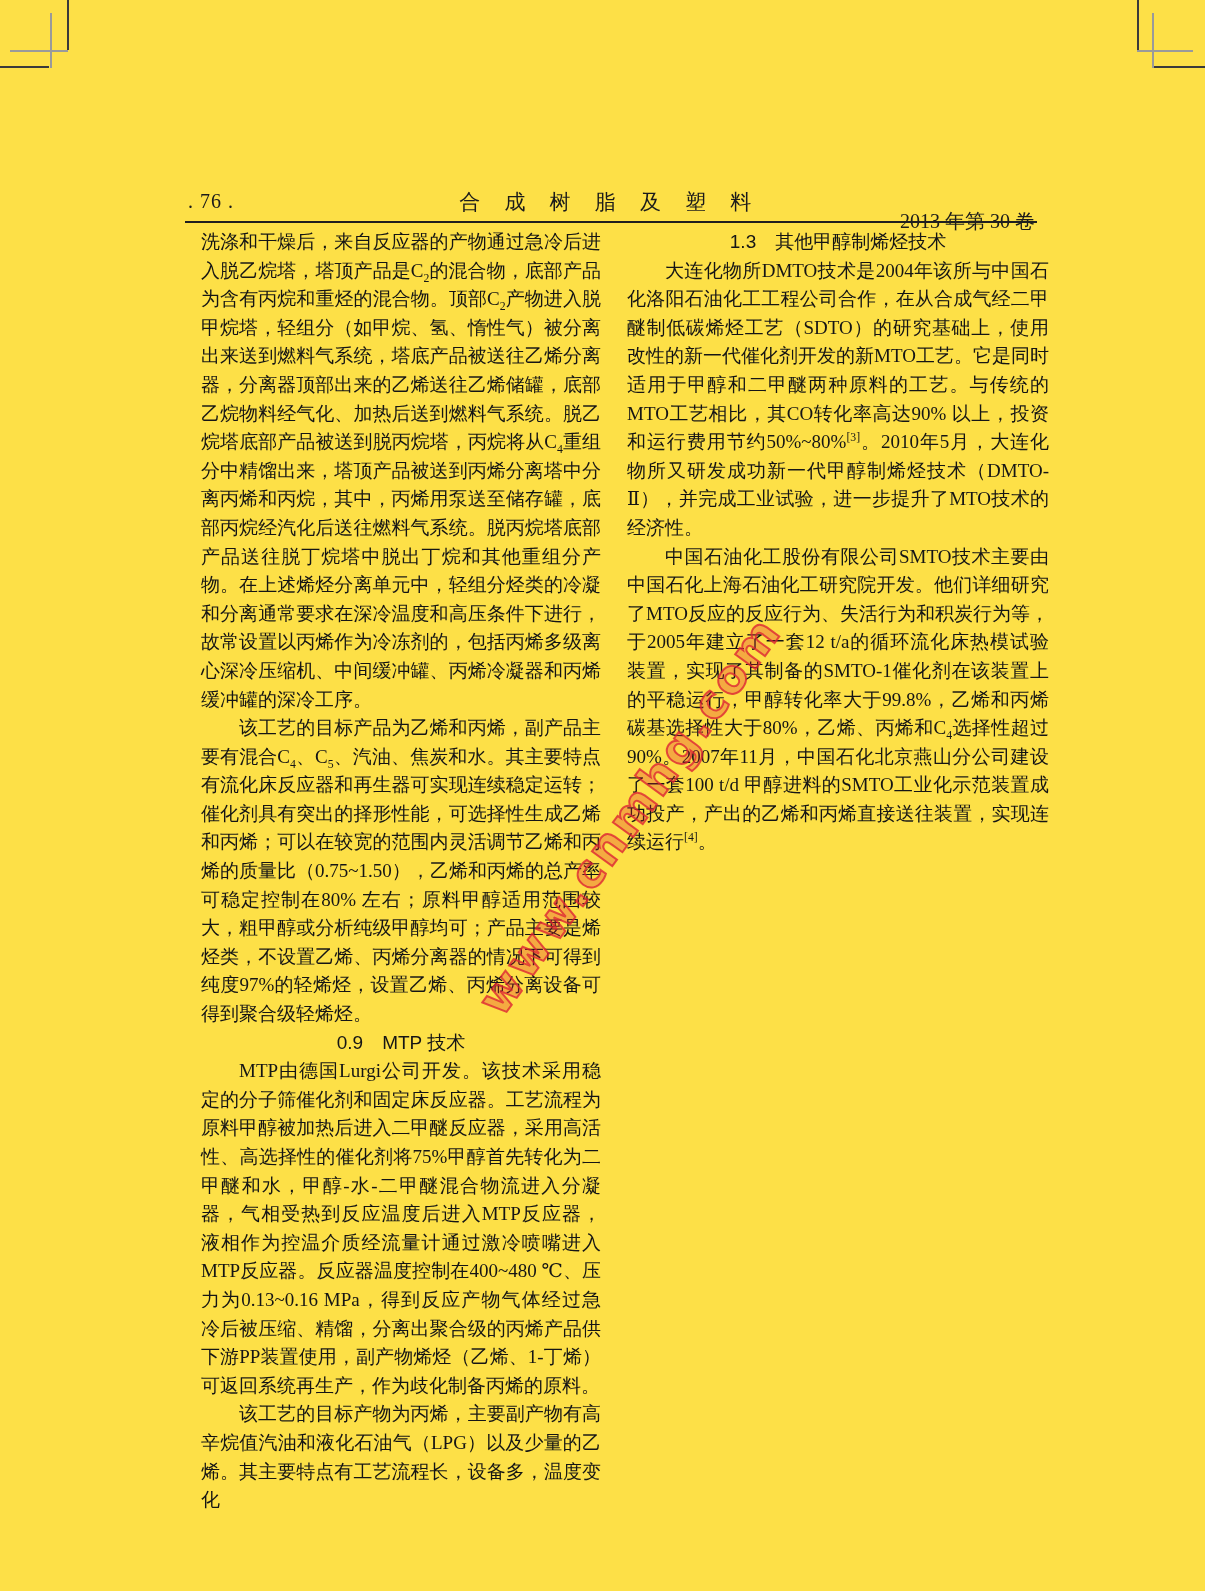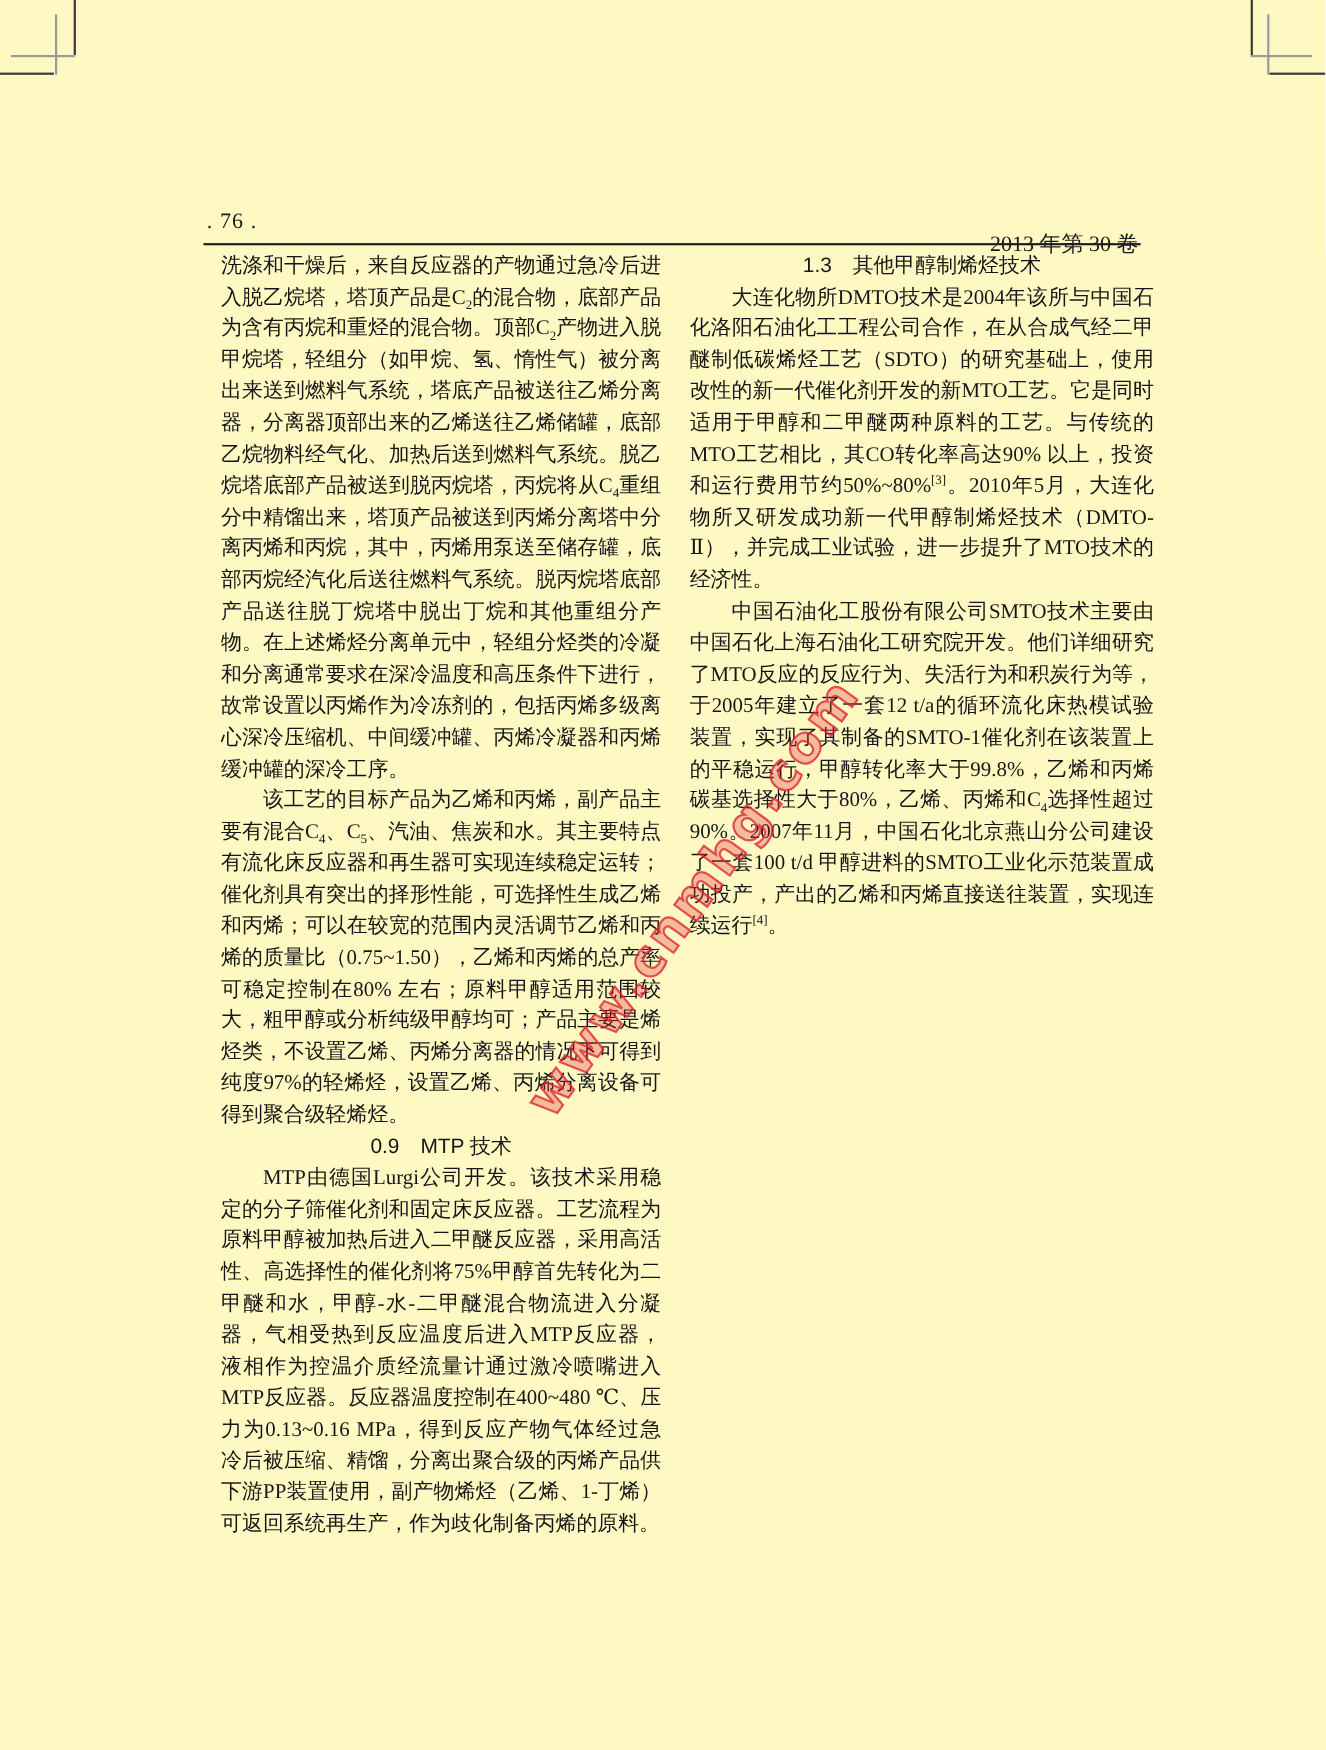--- a/index.html
+++ b/index.html
@@ -5,21 +5,21 @@
   html, body {
     margin: 0;
     padding: 0;
     background: #ffffff;
     font-family: "Liberation Serif", "DejaVu Serif", serif;
   }
   .page {
     position: relative;
     width: 1205px;
     height: 1591px;
-    background: #fef9c3;
+    background: #fde047;
     overflow: hidden;
     color: #1b1b1b;
   }
   
   .mark { position: absolute; background: #3a3a3a; }
   .mark.gray { background: #9a9a9a; }
   
   .header-pg {
     position: absolute; left: 188px; top: 190px;
     font-size: 20px; letter-spacing: 1px;
@@ -89,28 +89,30 @@
     <div class="mark gray" style="left:10px;  top:50px; width:58px; height:2px;"></div>
   </div>
   <div>
     <div class="mark" style="left:1137px; top:0;    width:2px;  height:50px;"></div>
     <div class="mark" style="left:1154px; top:66px; width:51px; height:2px;"></div>
     <div class="mark gray" style="left:1152px; top:13px; width:2px;  height:55px;"></div>
     <div class="mark gray" style="left:1137px; top:50px; width:56px; height:2px;"></div>
   </div>
 
   <div class="header-pg">. 76 .</div>
+  <div class="header-journal">合 成 树 脂 及 塑 料</div>
   <div class="header-issue">2013 年第 30 卷</div>
   <div class="header-rule"></div>
 
   <div class="col col-left">
     <p class="body">洗涤和干燥后，来自反应器的产物通过急冷后进入脱乙烷塔，塔顶产品是C<sub>2</sub>的混合物，底部产品为含有丙烷和重烃的混合物。顶部C<sub>2</sub>产物进入脱甲烷塔，轻组分（如甲烷、氢、惰性气）被分离出来送到燃料气系统，塔底产品被送往乙烯分离器，分离器顶部出来的乙烯送往乙烯储罐，底部乙烷物料经气化、加热后送到燃料气系统。脱乙烷塔底部产品被送到脱丙烷塔，丙烷将从C<sub>4</sub>重组分中精馏出来，塔顶产品被送到丙烯分离塔中分离丙烯和丙烷，其中，丙烯用泵送至储存罐，底部丙烷经汽化后送往燃料气系统。脱丙烷塔底部产品送往脱丁烷塔中脱出丁烷和其他重组分产物。在上述烯烃分离单元中，轻组分烃类的冷凝和分离通常要求在深冷温度和高压条件下进行，故常设置以丙烯作为冷冻剂的，包括丙烯多级离心深冷压缩机、中间缓冲罐、丙烯冷凝器和丙烯缓冲罐的深冷工序。</p>
     <p class="body indent">该工艺的目标产品为乙烯和丙烯，副产品主要有混合C<sub>4</sub>、C<sub>5</sub>、汽油、焦炭和水。其主要特点有流化床反应器和再生器可实现连续稳定运转；催化剂具有突出的择形性能，可选择性生成乙烯和丙烯；可以在较宽的范围内灵活调节乙烯和丙烯的质量比（0.75~1.50），乙烯和丙烯的总产率可稳定控制在80% 左右；原料甲醇适用范围较大，粗甲醇或分析纯级甲醇均可；产品主要是烯烃类，不设置乙烯、丙烯分离器的情况下可得到纯度97%的轻烯烃，设置乙烯、丙烯分离设备可得到聚合级轻烯烃。</p>
     <p class="heading">0.9　MTP 技术</p>
     <p class="body indent">MTP由德国Lurgi公司开发。该技术采用稳定的分子筛催化剂和固定床反应器。工艺流程为原料甲醇被加热后进入二甲醚反应器，采用高活性、高选择性的催化剂将75%甲醇首先转化为二甲醚和水，甲醇-水-二甲醚混合物流进入分凝器，气相受热到反应温度后进入MTP反应器，液相作为控温介质经流量计通过激冷喷嘴进入MTP反应器。反应器温度控制在400~480 ℃、压力为0.13~0.16 MPa，得到反应产物气体经过急冷后被压缩、精馏，分离出聚合级的丙烯产品供下游PP装置使用，副产物烯烃（乙烯、1-丁烯）可返回系统再生产，作为歧化制备丙烯的原料。</p>
+    <p class="body indent">该工艺的目标产物为丙烯，主要副产物有高辛烷值汽油和液化石油气（LPG）以及少量的乙烯。其主要特点有工艺流程长，设备多，温度变化</p>
   </div>
 
   <div class="col col-right">
     <p class="heading">1.3　其他甲醇制烯烃技术</p>
     <p class="body indent">大连化物所DMTO技术是2004年该所与中国石化洛阳石油化工工程公司合作，在从合成气经二甲醚制低碳烯烃工艺（SDTO）的研究基础上，使用改性的新一代催化剂开发的新MTO工艺。它是同时适用于甲醇和二甲醚两种原料的工艺。与传统的MTO工艺相比，其CO转化率高达90% 以上，投资和运行费用节约50%~80%<sup>[3]</sup>。2010年5月，大连化物所又研发成功新一代甲醇制烯烃技术（DMTO-Ⅱ），并完成工业试验，进一步提升了MTO技术的经济性。</p>
     <p class="body indent">中国石油化工股份有限公司SMTO技术主要由中国石化上海石油化工研究院开发。他们详细研究了MTO反应的反应行为、失活行为和积炭行为等，于2005年建立了一套12 t/a的循环流化床热模试验装置，实现了其制备的SMTO-1催化剂在该装置上的平稳运行，甲醇转化率大于99.8%，乙烯和丙烯碳基选择性大于80%，乙烯、丙烯和C<sub>4</sub>选择性超过90%。2007年11月，中国石化北京燕山分公司建设了一套100 t/d 甲醇进料的SMTO工业化示范装置成功投产，产出的乙烯和丙烯直接送往装置，实现连续运行<sup>[4]</sup>。</p>
   </div>
 
   <div class="watermark">www.cnmhg.com</div>
 

